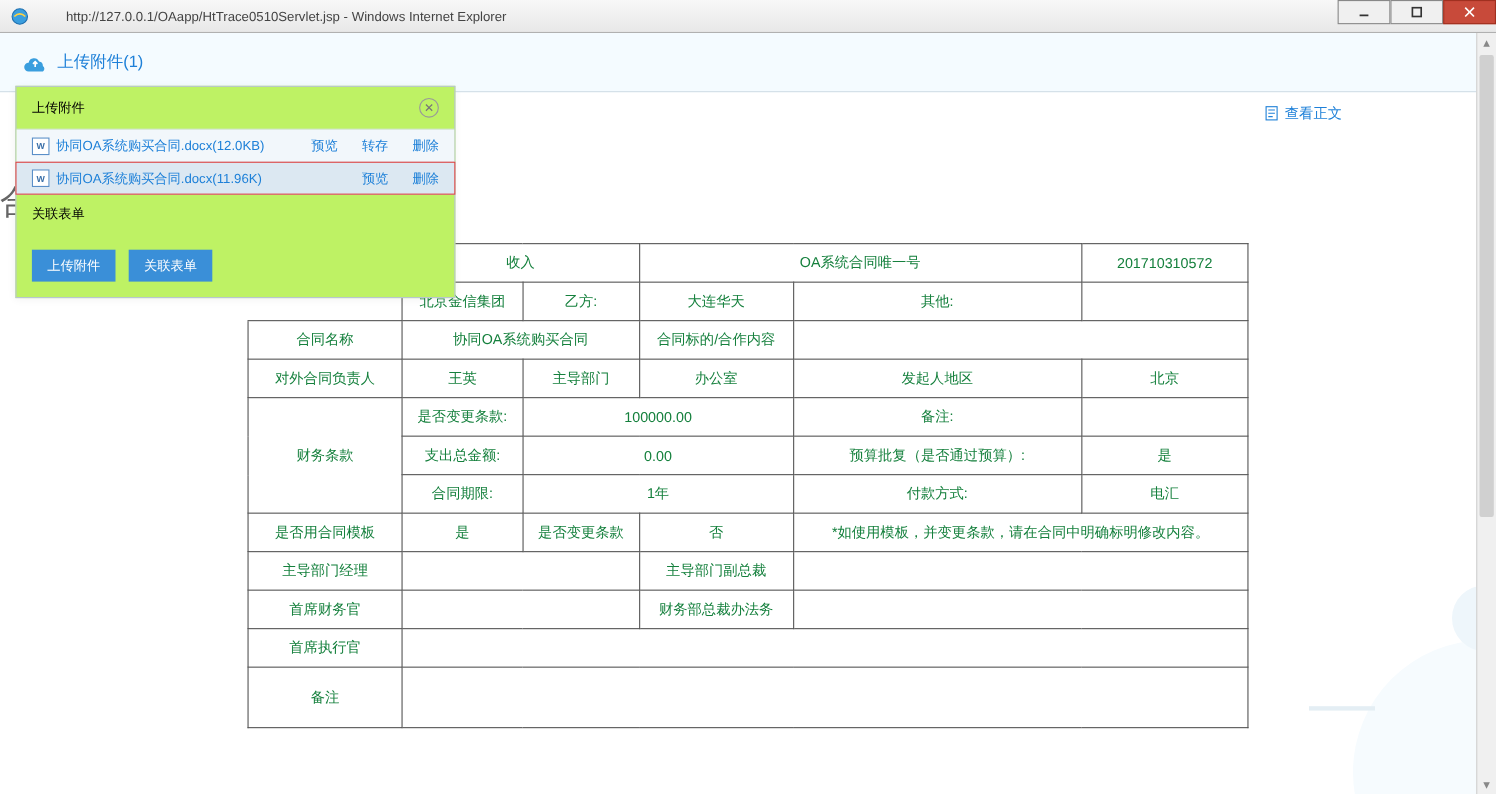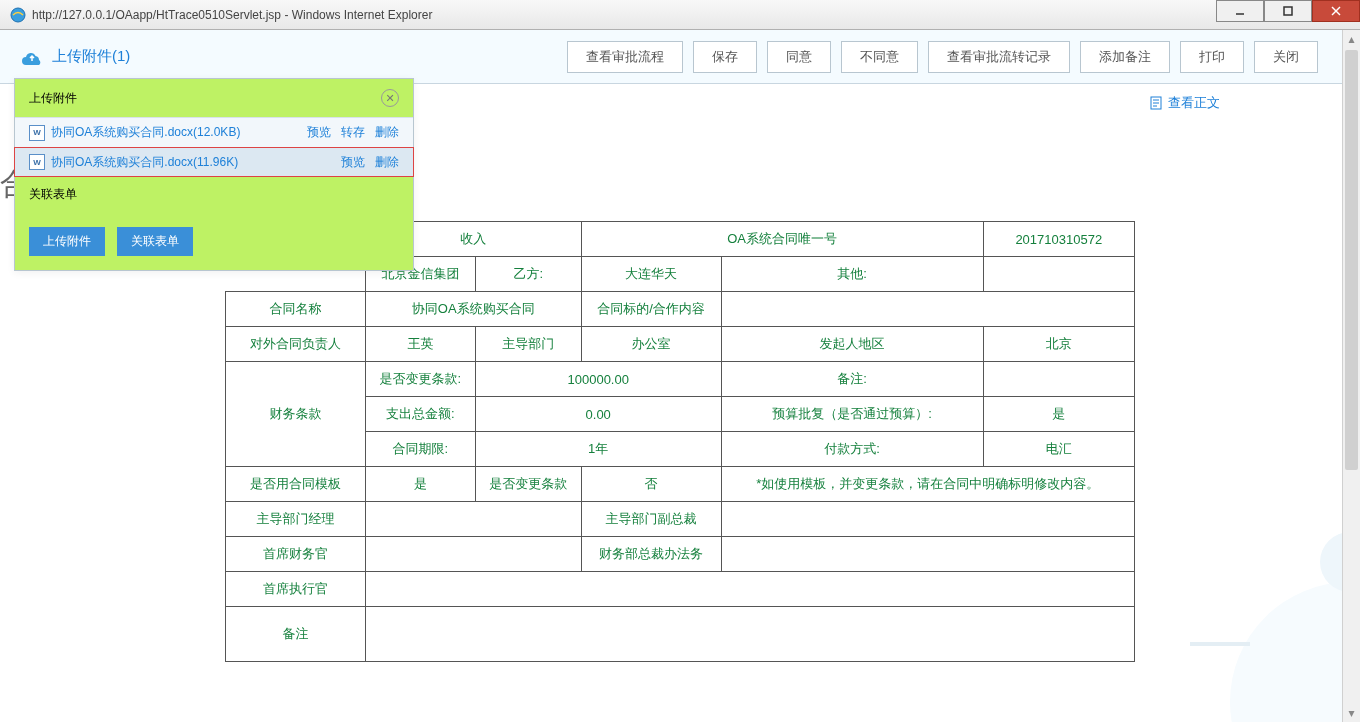--- a/index.html
+++ b/index.html
@@ -1,18 +1,18 @@
 <!DOCTYPE html>
 <html><head>
 <meta charset="utf-8">
 <style>
 * { box-sizing: border-box; margin: 0; padding: 0; }
 body { font-family: "Microsoft YaHei", Arial, sans-serif; font-size: 12px; background: #fff; overflow: hidden; }
 .window { width: 1360px; height: 722px; position: relative; background: #fff; }
-.titlebar { height: 30px; background: linear-gradient(#f8f8f8,#e8e8e8); border-bottom: 1px solid #b0b0b0; display: flex; align-items: center; padding: 0 4px; }
+.titlebar { height: 30px; background: linear-gradient(#f8f8f8,#e8e8e8); border-bottom: 1px solid #b0b0b0; display: flex; align-items: center; padding: 0 4px; gap: 28px; }
 .ie-icon { width: 16px; height: 16px; margin: 0 6px; }
 .titlebar-text { color: #444; }
 .win-btns { position: absolute; right: 0; top: 0; display: flex; }
 .win-btn { width: 48px; height: 22px; border: 1px solid #888; display: flex; align-items: center; justify-content: center; background: #f0f0f0; }
 .win-btn.close { background: #c84a3a; border-color: #a03020; }
 .win-btn svg { width: 12px; height: 12px; }
 .content-area { position: absolute; top: 30px; left: 0; right: 0; bottom: 0; background: #f4fbff; }
 .topbar { height: 54px; background: #f4fbff; border-bottom: 1px solid #c8d6e0; display: flex; align-items: center; padding: 0 12px; gap: 44px; }
 .upload-header { display: flex; align-items: center; margin-left: 8px; }
 .cloud-icon { width: 24px; height: 18px; margin-right: 8px; }
@@ -26,21 +26,21 @@
 .form-table { margin: 16px auto 0 auto; border-collapse: collapse; width: 910px; }
 .form-table td { border: 1px solid #555; padding: 8px 6px; text-align: center; font-size: 13px; color: #15803d; }
 .form-table .lbl { background: #fff; }
 .upload-panel { position: absolute; left: 14px; top: 78px; width: 400px; background: #bef264; border: 1px solid #b8c6d0; box-shadow: 0 2px 8px rgba(0,0,0,0.06); z-index: 50; }
 .upload-panel-header { padding: 10px 14px; border-bottom: 1px solid #d8e2ea; display: flex; align-items: center; justify-content: space-between; }
 .upload-panel-header .close-x { width: 18px; height: 18px; border: 1px solid #999; border-radius: 50%; display: flex; align-items: center; justify-content: center; cursor: pointer; color: #777; font-size: 11px; }
 .file-item { height: 30px; display: flex; align-items: center; padding: 0 14px; border-bottom: 1px solid #e6eef4; background: #f2f7fb; }
 .file-item.highlighted { background: #dce8f2; border: 1px solid #d44; margin: -1px; position: relative; }
 .file-icon { width: 16px; height: 16px; margin-right: 6px; border: 1px solid #5a8fc8; display: flex; align-items: center; justify-content: center; font-size: 8px; color: #3a6fa8; font-weight: bold; background: #fff; }
 .file-name { color: #1e80d8; flex: 0 0 auto; }
-.file-actions { margin-left: auto; display: flex; gap: 10px; }
+.file-actions { margin-left: auto; display: flex; gap: 22px; }
 .file-action { color: #1e80d8; cursor: pointer; }
 .panel-section { padding: 10px 14px; }
 .panel-bottom { padding: 14px; display: flex; gap: 12px; }
 .panel-btn { padding: 6px 14px; background: #3a8fd8; color: #fff; border: none; cursor: pointer; font-family: inherit; font-size: 12px; }
 .panel-btn.secondary { background: #3a8fd8; }
 .scrollbar-v { position: absolute; right: 0; top: 30px; width: 18px; bottom: 0; background: #f0f0f0; border-left: 1px solid #d0d0d0; }
 .scrollbar-v .thumb { position: absolute; left: 2px; right: 2px; top: 20px; height: 420px; background: #d0d0d0; border-radius: 2px; }
 .scrollbar-v .arrow { position: absolute; left: 0; right: 0; height: 18px; display:flex; align-items:center; justify-content:center; color:#888; }
 .scrollbar-v .arrow.up { top: 0; }
 .scrollbar-v .arrow.down { bottom: 0; }
@@ -77,30 +77,20 @@
 
   <div class="content-area">
     <div class="topbar">
       <div class="upload-header">
         <svg class="cloud-icon" viewBox="0 0 24 18">
             <path d="M19 12a4 4 0 0 0-3.5-4A5 5 0 0 0 6 9a4 4 0 0 0 0 8h13a3 3 0 0 0 0-5z" fill="#3a9ede"></path>
             <path d="M12 13V8M10 10l2-2 2 2" stroke="#fff" stroke-width="1.5" fill="none"></path>
           </svg>
         <span class="upload-header-text">上传附件(1)</span>
       </div>
-      <div class="action-btns">
-        <button class="action-btn">查看审批流程</button>
-        <button class="action-btn">保存</button>
-        <button class="action-btn">同意</button>
-        <button class="action-btn">不同意</button>
-        <button class="action-btn">查看审批流转记录</button>
-        <button class="action-btn">添加备注</button>
-        <button class="action-btn">打印</button>
-        <button class="action-btn">关闭</button>
-      </div>
     </div>
 
     <div class="main-body">
       <svg class="bg-decor" viewBox="0 0 260 260">
           <circle cx="200" cy="200" r="120" fill="#f6fbfe"></circle>
           <circle cx="200" cy="60" r="30" fill="#eef6fb"></circle>
           <rect x="40" y="140" width="60" height="4" fill="#e4eef4"></rect>
         </svg>
       <div class="viewtext-link">
         <svg width="16" height="16" viewBox="0 0 16 16">

